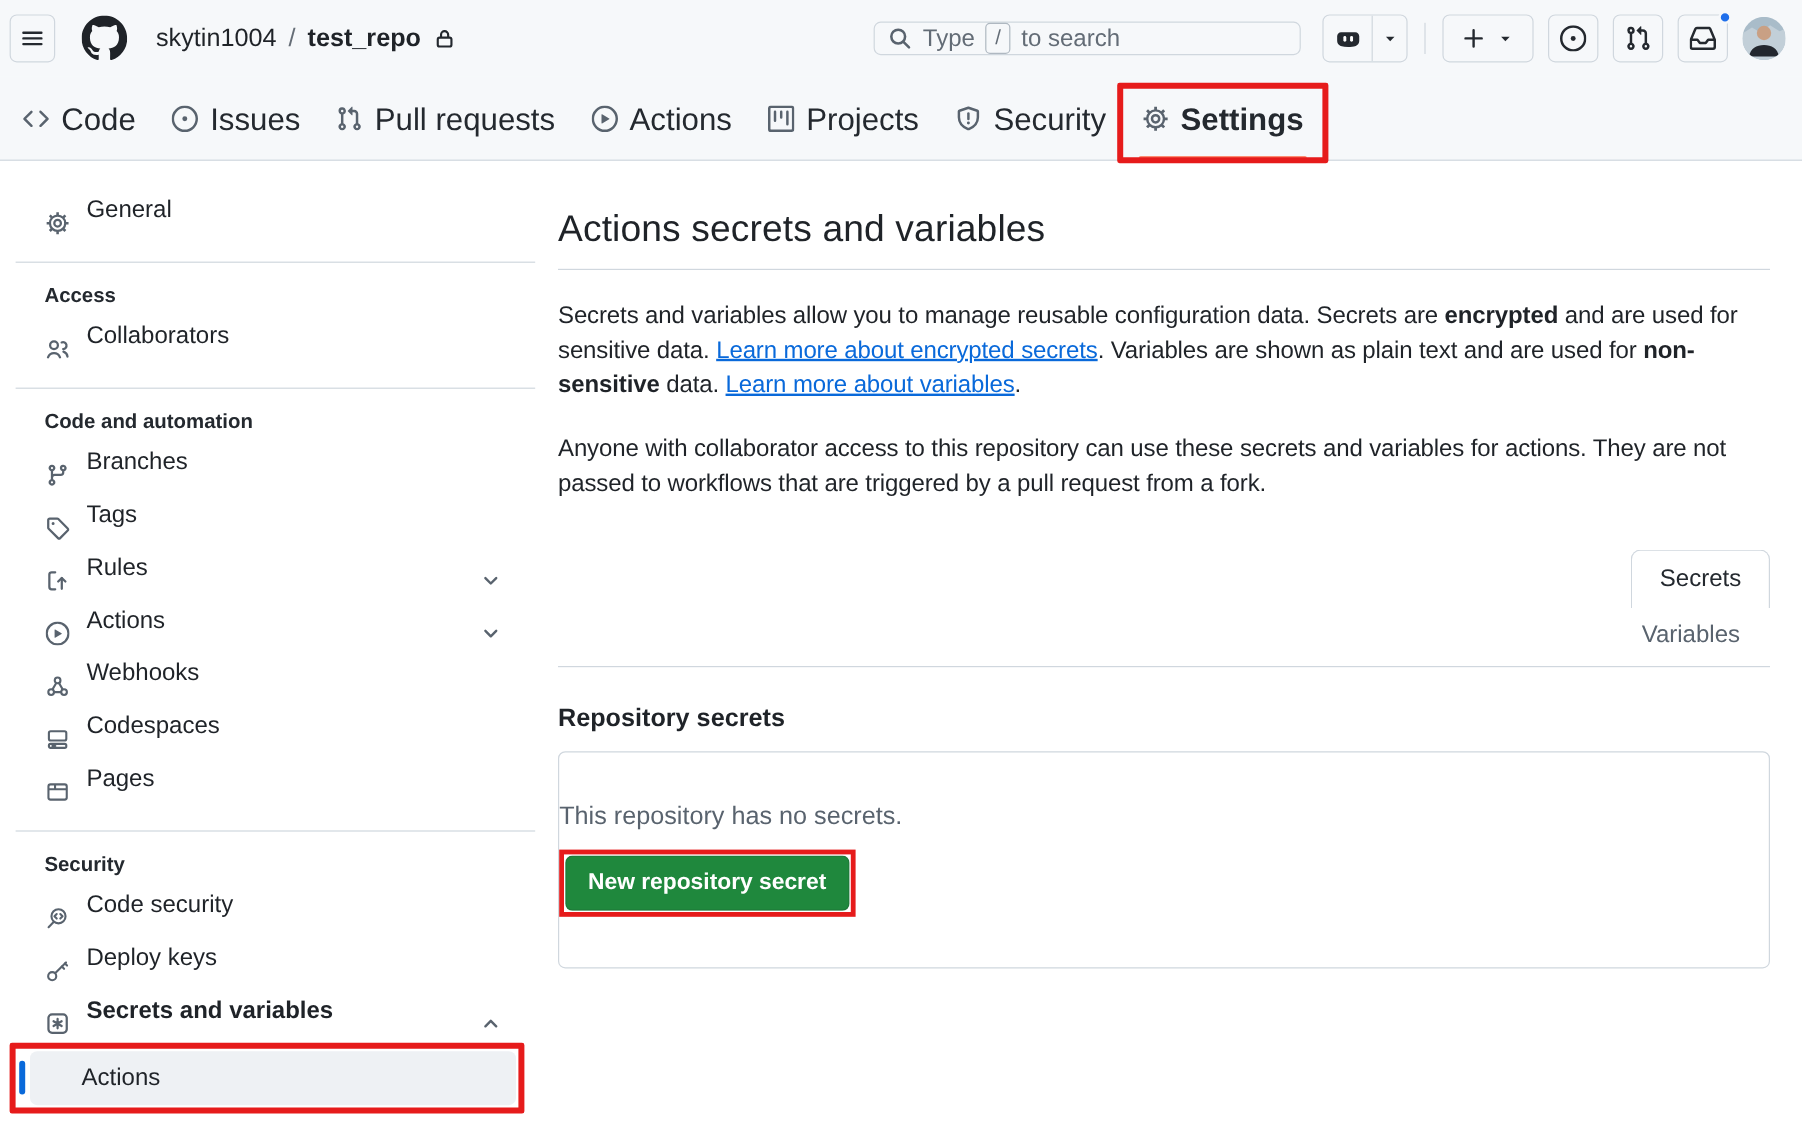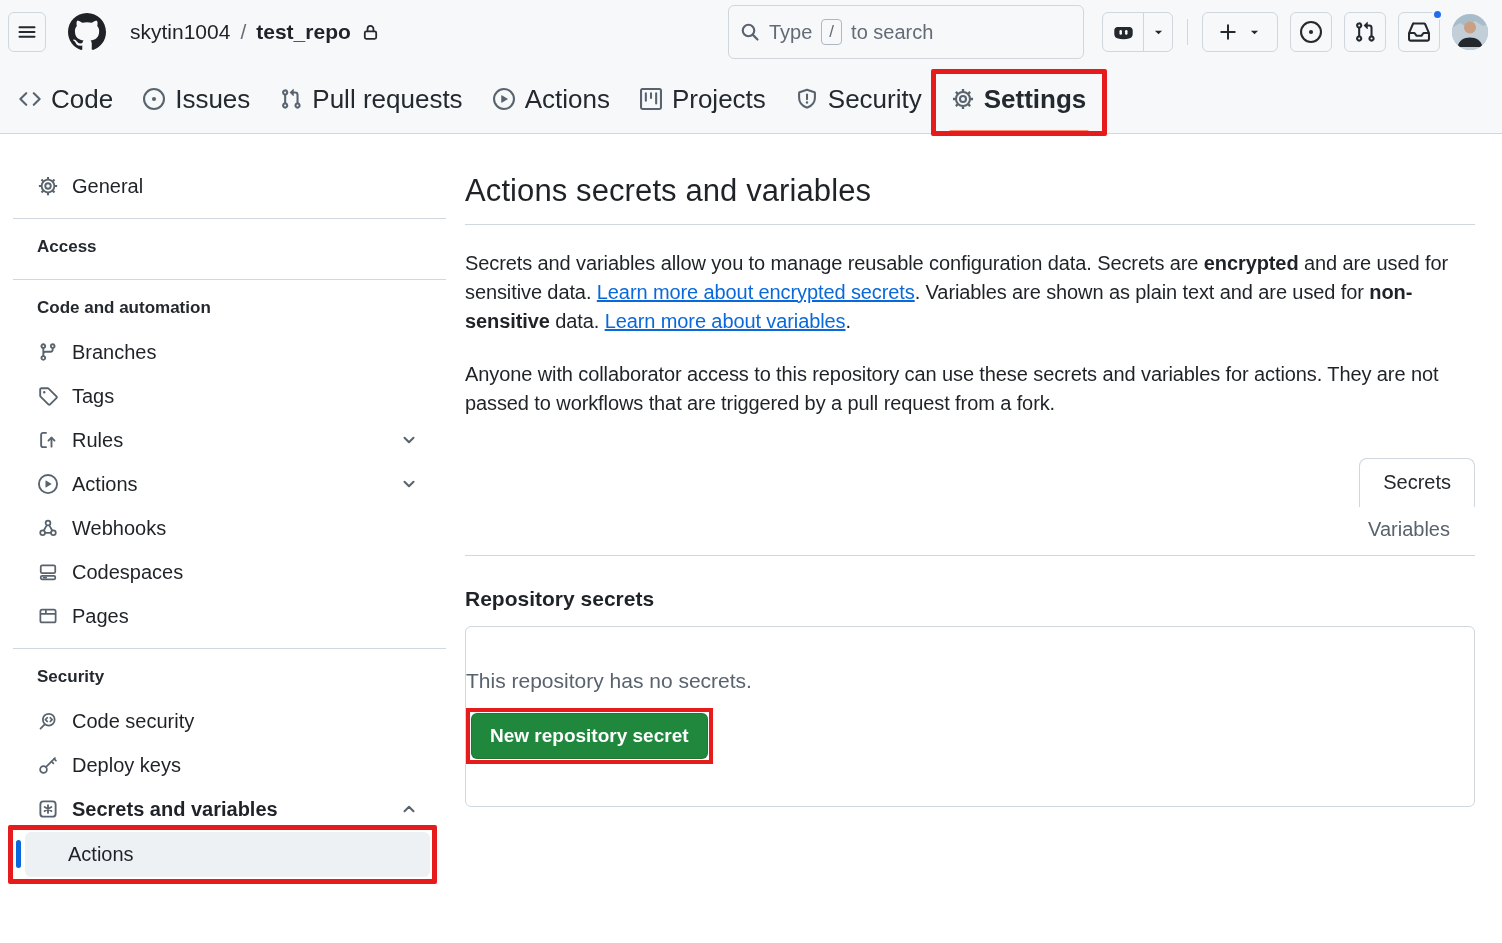--- a/index.html
+++ b/index.html
@@ -19,21 +19,21 @@
   
   .top{height:64px;background:var(--header-bg);display:flex;align-items:center;padding:0 14px 0 8px;gap:12px;}
   .sq-btn{height:40px;border:1px solid var(--border);border-radius:6px;background:transparent;display:flex;
           align-items:center;justify-content:center;color:#24292f;cursor:pointer;padding:0;}
   .hamburger{width:38px;}
   .gh-logo{color:#1f2328;margin-left:10px;cursor:pointer;}
   .crumbs{display:flex;align-items:center;gap:10px;font-size:21px;margin-left:12px;white-space:nowrap;}
   .crumbs a{color:var(--fg);text-decoration:none;cursor:pointer;}
   .crumbs .sep{color:#656d76;}
   .crumbs .repo{font-weight:700;}
-  .search{margin-left:auto;width:356px;height:54px;border:1px solid var(--border);border-radius:6px;
+  .search{margin-left:auto;width:356px;height:28px;border:1px solid var(--border);border-radius:6px;
           background:var(--header-bg);display:flex;align-items:center;gap:9px;padding:0 11px;color:#636c76;
           font-size:20px;cursor:text;margin-right:6px;}
   .kbd{border:1px solid #afb8c1;border-radius:4px;padding:0 7px;font-size:17px;line-height:24px;color:#636c76;}
   .split{display:flex;align-items:stretch;height:40px;border:1px solid var(--border);border-radius:6px;overflow:hidden;}
   .split>span{display:flex;align-items:center;justify-content:center;cursor:pointer;}
   .split .l{width:41px;border-right:1px solid var(--border);}
   .split .r{width:28px;}
   .vdiv{width:1px;height:26px;background:var(--border);margin:0 2px;}
   .plus-btn{width:76px;gap:9px;}
   .sq40{width:42px;position:relative;}
@@ -53,21 +53,21 @@
        background:var(--active-tab-underline);z-index:2;}
   .annot{position:absolute;border:5px solid var(--annotation-red);border-radius:2px;pointer-events:none;z-index:6;}
   .annot.settings{left:-6px;right:-6px;top:5px;bottom:-2px;}
 
   
   .body-wrap{display:flex;align-items:flex-start;}
   .sidebar{width:459px;flex-shrink:0;padding:30px 16px 0 16px;}
   .content{flex:1;padding:39px 27px 0 6px;max-width:1043px;}
 
   
-  .sb-item{display:flex;align-items:center;height:44px;padding:0 10px 0 21px;border-radius:6px;
+  .sb-item{display:flex;height:44px;padding:0 10px 0 21px;border-radius:6px;
            font-size:20px;color:var(--fg);cursor:pointer;position:relative;}
   .sb-item .icn{width:22px;margin-right:13px;color:var(--muted);}
   .sb-item .chev{margin-left:auto;color:var(--muted);}
   .sb-div{border:0;border-top:1px solid var(--border);margin:10px -3px 0;}
   .sb-head{font-size:17px;font-weight:700;color:#24292f;padding:18px 0 12px 21px;}
   .sb-sub{margin:1px 13px 0 9px;height:45px;background:#eef1f4;border-radius:6px;display:flex;
           align-items:center;padding-left:43px;font-size:20px;position:relative;cursor:pointer;}
   .sb-sub .bar{position:absolute;left:-9px;top:8px;width:5px;height:28px;border-radius:3px;
           background:var(--selected-item-indicator);}
   .annot.sb{left:-17px;right:-7px;top:-7px;bottom:-7px;}
@@ -309,20 +309,31 @@
                 <path d="M8 .7v1.9M8 13.4v1.9M.7 8h1.9M13.4 8h1.9M2.8 2.8l1.35 1.35M11.85 11.85l1.35 1.35M2.8 13.2l1.35-1.35M11.85 4.15 13.2 2.8"></path>
               </g>
             </svg>
         </span>
           <span>General</span>
       </div>
 
       <hr class="sb-div">
       <div class="sb-head">Access</div>
 
+      <div class="sb-item">
+        <span class="icn">
+          <svg viewBox="0 0 16 16" width="20" height="20" fill="none" stroke="currentColor" stroke-width="1.5" stroke-linecap="round">
+              <circle cx="5.6" cy="5.4" r="2.6"></circle>
+              <path d="M1.6 13.4a4.3 4.3 0 0 1 8 0"></path>
+              <path d="M10.7 3.5a2.3 2.3 0 1 1 1 4.4"></path>
+              <path d="M11.9 9.6a4 4 0 0 1 2.7 3.3"></path>
+            </svg>
+        </span>
+          <span>Collaborators</span>
+      </div>
 
       <hr class="sb-div">
       <div class="sb-head">Code and automation</div>
 
       <div class="sb-item">
         <span class="icn">
           <svg viewBox="0 0 16 16" width="20" height="20" fill="currentColor">
               <path d="M9.5 3.25a2.25 2.25 0 1 1 3 2.122V6A2.5 2.5 0 0 1 10 8.5H6a1 1 0 0 0-1 1v1.128a2.251 2.251 0 1 1-1.5 0V5.372a2.25 2.25 0 1 1 1.5 0v1.836A2.493 2.493 0 0 1 6 7h4a1 1 0 0 0 1-1v-.628A2.25 2.25 0 0 1 9.5 3.25Zm-6 0a.75.75 0 1 0 1.5 0 .75.75 0 0 0-1.5 0Zm8.25-.75a.75.75 0 1 0 0 1.5.75.75 0 0 0 0-1.5ZM4.25 12a.75.75 0 1 0 0 1.5.75.75 0 0 0 0-1.5Z"></path>
             </svg>
         </span>

